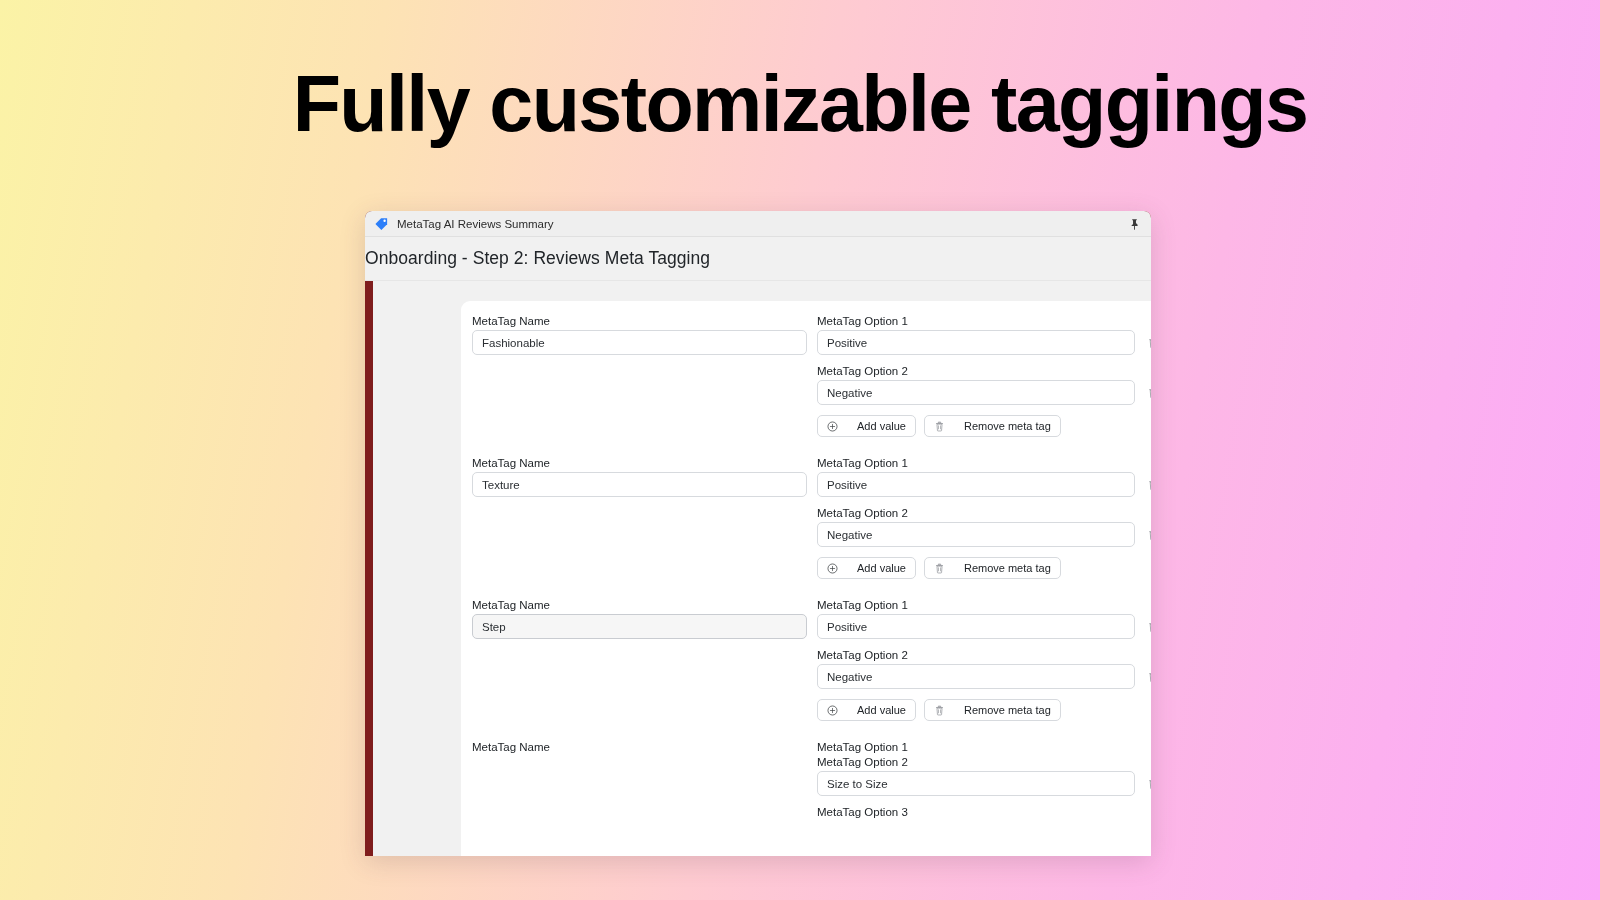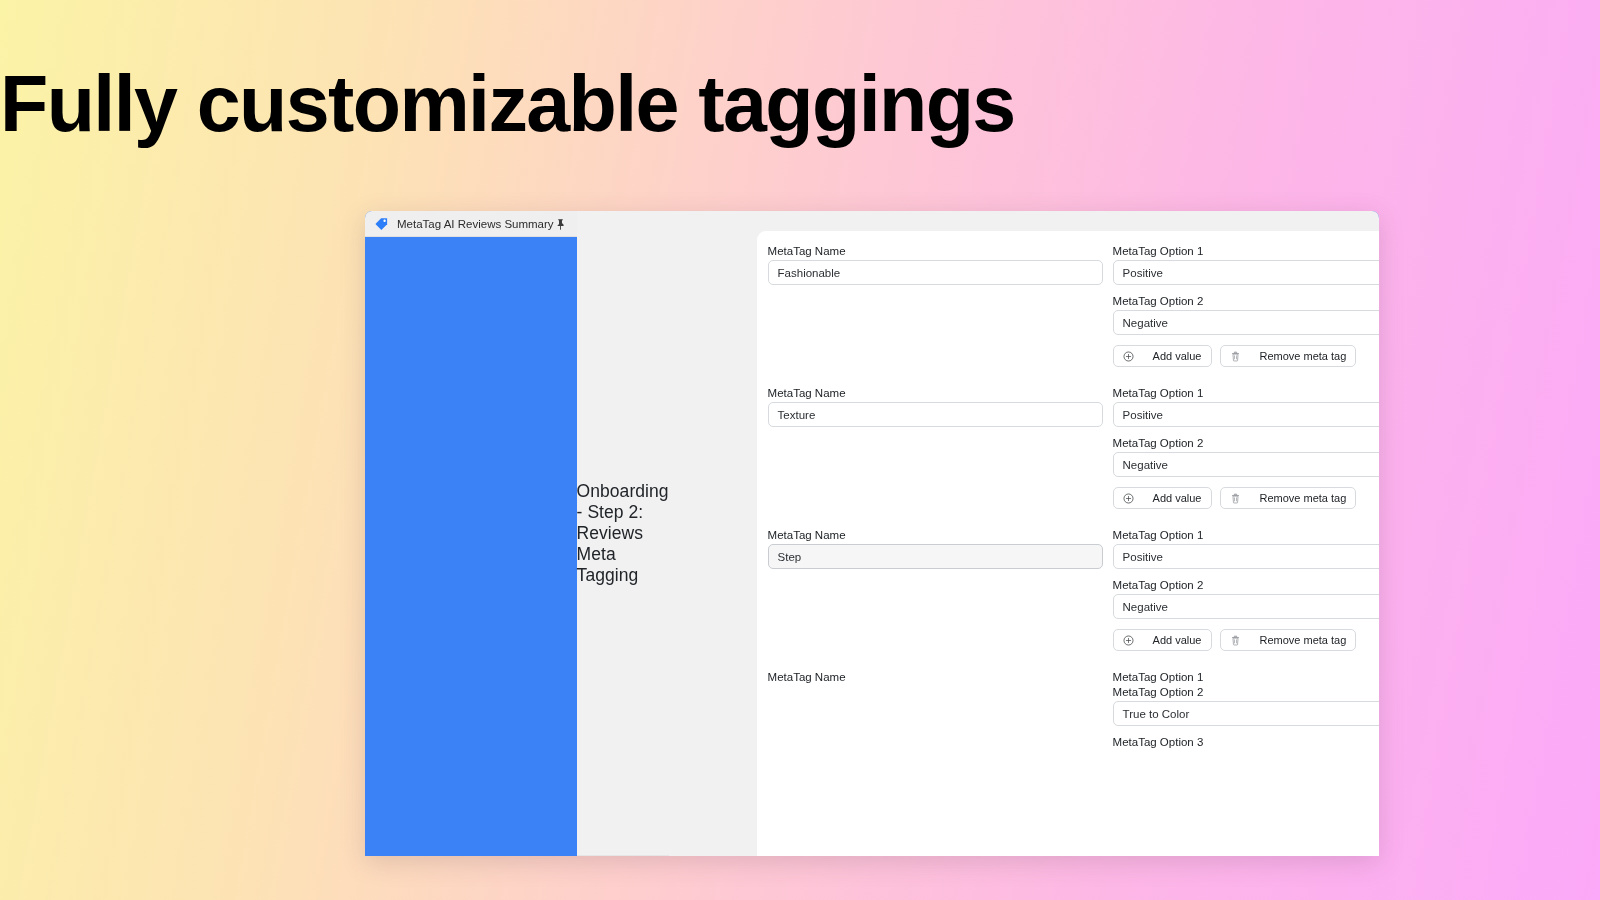--- a/index.html
+++ b/index.html
@@ -20,42 +20,44 @@
         #fba9f8 100%);
     position: relative;
   }
 
   
   .hero {
     position: absolute;
     top: 60px;
     left: 0;
     width: 1600px;
+    text-align: center;
   }
   .hero-title {
     font-size: 79px;
     font-weight: bold;
     letter-spacing: -1.6px;
     color: #000000;
     line-height: 1.12;
     font-family: "Liberation Sans", sans-serif;
   }
 
   
   .app-card {
     position: absolute;
     left: 365px;
     top: 211px;
-    width: 1014px;
+    width: 786px;
     height: 645px;
-    background: #3b82f6;
+    background: #7f1d1d;
     border-radius: 7px 7px 0 0;
     box-shadow: 0 6px 26px rgba(90, 60, 80, 0.18);
     overflow: hidden;
     display: flex;
+    flex-direction: column;
   }
 
   
   .titlebar {
     height: 26px;
     flex: 0 0 26px;
     background: #efefef;
     border-bottom: 1px solid #e0e0e0;
     display: flex;
     align-items: center;
@@ -87,20 +89,21 @@
     font-family: "Liberation Sans", sans-serif;
   }
 
   
   .page-body {
     flex: 1 1 auto;
     background: #f1f1f1;
     position: relative;
     padding-top: 20px;
     overflow: hidden;
+    margin-left: 8px;
   }
 
   
   .panel {
     position: absolute;
     left: 88px;
     top: 20px;
     width: 728px;
     bottom: -40px;
     background: #ffffff;
@@ -385,21 +388,21 @@
           </div>
         </div>
         <div class="tag-row">
           <div class="col-name">
             <div class="field-label">MetaTag Name</div>
           </div>
           <div class="col-opts">
             <div class="field-label">MetaTag Option 1</div>
             <div class="field-label">MetaTag Option 2</div>
             <div class="input-line">
-              <div class="text-input">True to Color</div>
+              <div class="text-input">Size to Size</div>
               <div class="trash-btn">
                 <svg viewBox="0 0 16 16" xmlns="http://www.w3.org/2000/svg">
                   <path d="M6.2 1.6h3.6v1.1H6.2z" fill="none" stroke="#8c8f94" stroke-width="1"></path>
                   <rect x="3" y="3.1" width="10" height="1.1" fill="#8c8f94"></rect>
                   <path d="M4.3 4.6h7.4l-.7 9.2a.8.8 0 0 1-.8.7H5.8a.8.8 0 0 1-.8-.7z" fill="none" stroke="#8c8f94" stroke-width="1"></path>
                   <rect x="6.3" y="6.4" width=".9" height="5.6" fill="#8c8f94"></rect>
                   <rect x="8.8" y="6.4" width=".9" height="5.6" fill="#8c8f94"></rect>
                 </svg>
               </div>
             </div>

